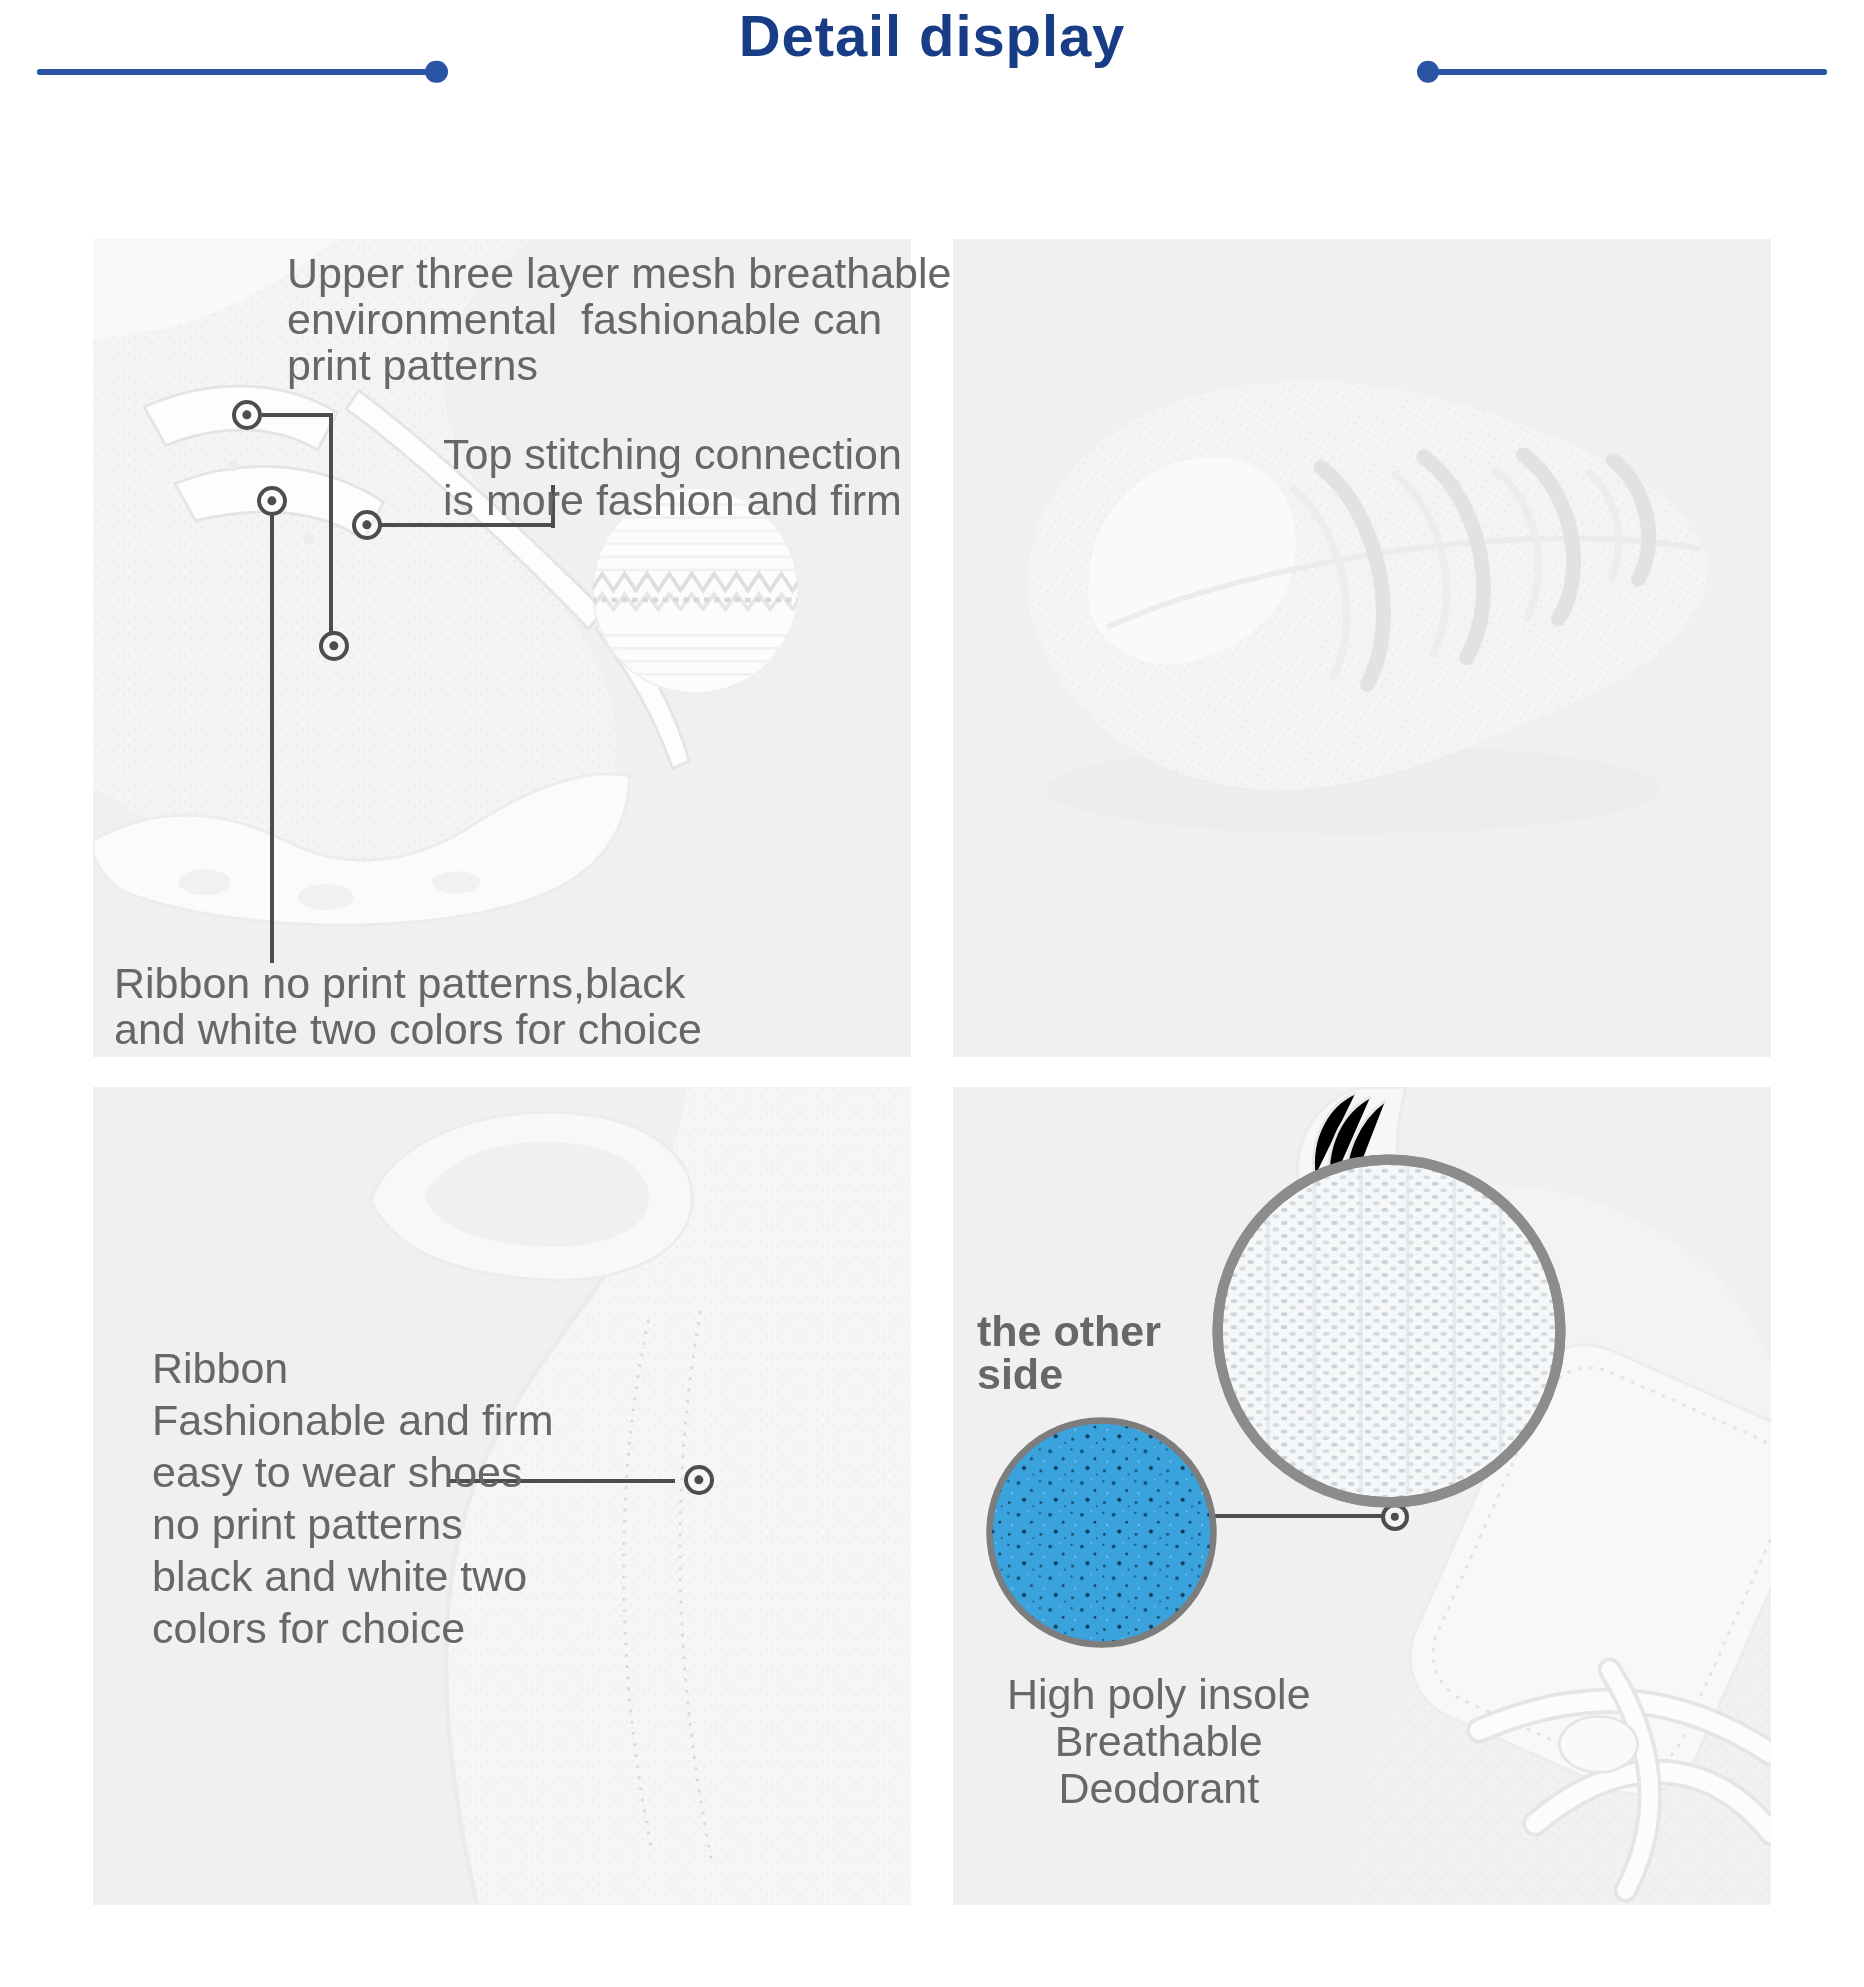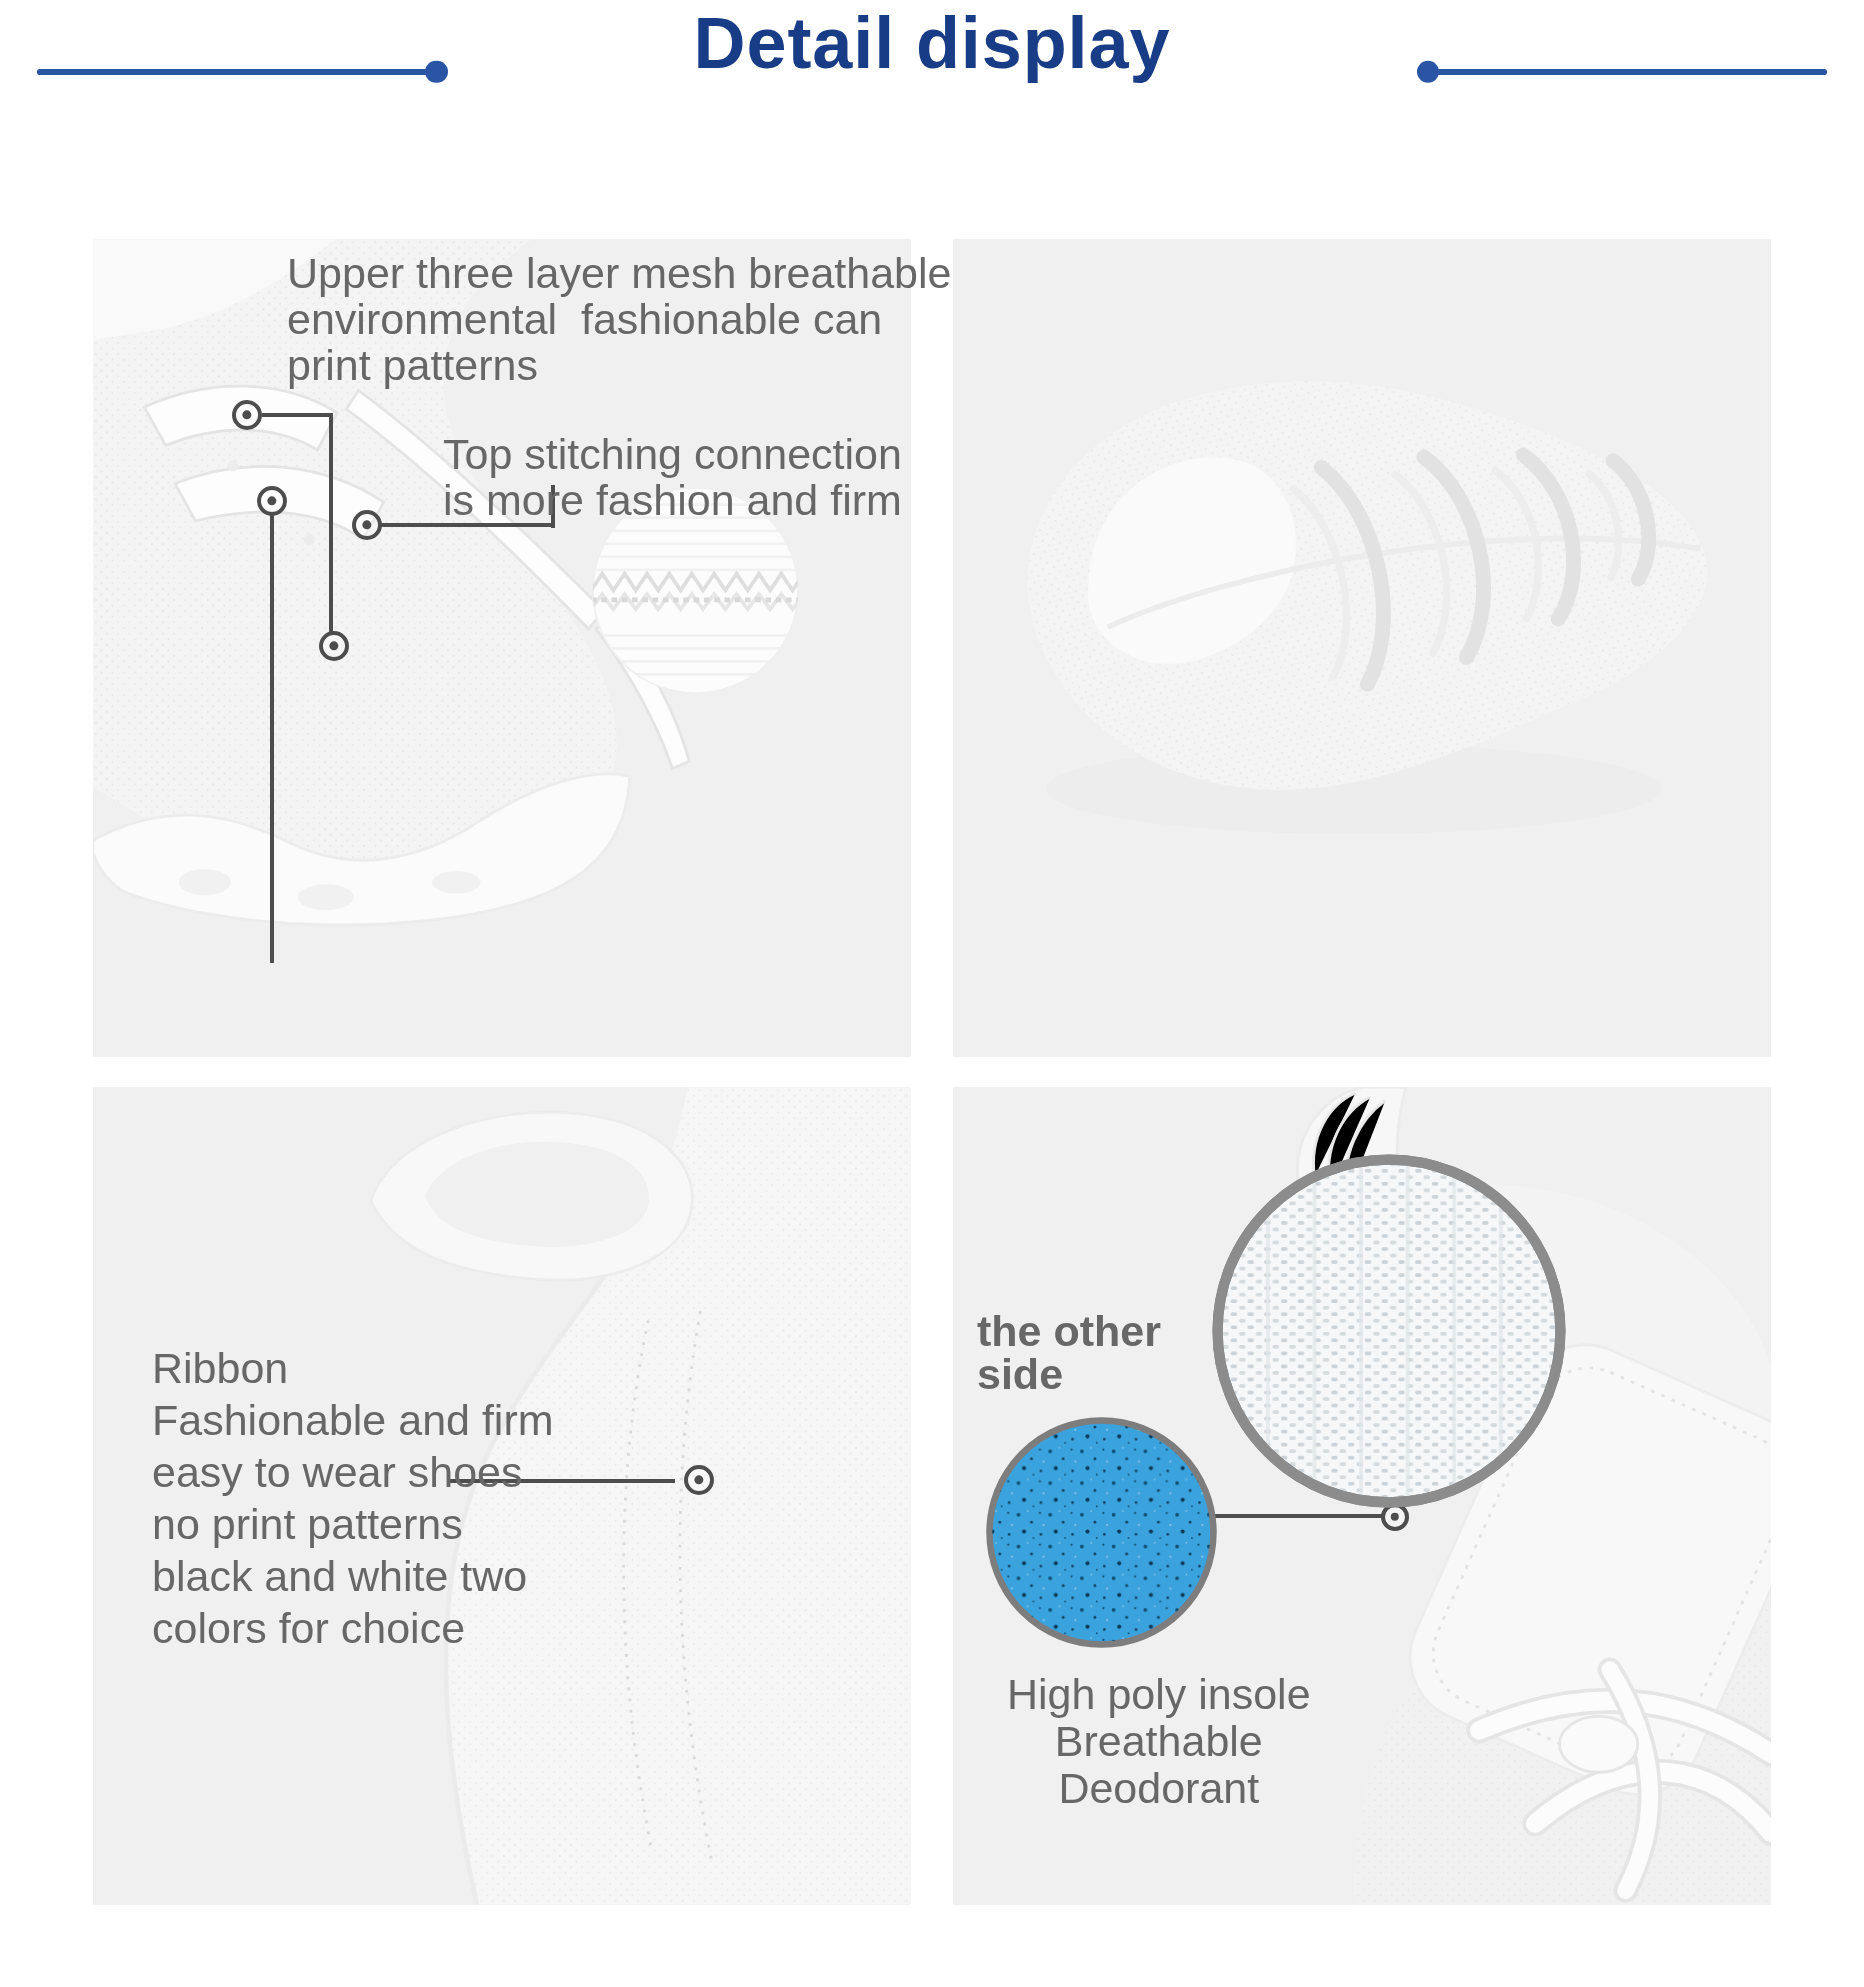--- a/index.html
+++ b/index.html
@@ -6,21 +6,21 @@
   body {
     width: 1864px; height: 1988px; position: relative; overflow: hidden;
     background: #ffffff;
     font-family: "Liberation Sans", "DejaVu Sans", sans-serif;
   }
   .canvas { position: absolute; left: 0; top: 0; width: 1864px; height: 1988px; }
 
   
   .page-title {
     position: absolute; left: 0; right: 0; top: 1.9px; margin: 0;
-    text-align: center; font-size: 72px; font-weight: 700; letter-spacing: 0.9px;
+    text-align: center; font-size: 58px; font-weight: 700; letter-spacing: 0.9px;
     color: var(--title-blue, #183c86);
   }
   .decor { position: absolute; top: 69px; height: 5.6px; border-radius: 2.8px;
            background: var(--decor-blue, #2a55a5); }
   .decor::after {
     content: ""; position: absolute; top: 50%; transform: translateY(-50%);
     width: 22.4px; height: 22.4px; border-radius: 50%;
     background: var(--decor-blue, #2a55a5);
   }
   .decor-left  { left: 37px;   width: 390px; }
@@ -147,20 +147,22 @@
   <div class="target" style="left:232px; top:400px;"></div>
   <div class="target" style="left:257px; top:486px;"></div>
   <div class="target" style="left:352px; top:510px;"></div>
   <div class="target" style="left:319px; top:631px;"></div>
 
   <div class="note" id="note-mesh">Upper three layer mesh breathable
 environmental  fashionable can
 print patterns</div>
   <div class="note" id="note-stitching">Top stitching connection
 is more fashion and firm</div>
+  <div class="note" id="note-ribbon1">Ribbon no print patterns,black
+and white two colors for choice</div>
 
   <svg class="art" style="left:953px; top:239px;" width="818" height="818" viewBox="0 0 878 877">
     <ellipse cx="430" cy="590" rx="330" ry="48" fill="#eaeaea" opacity="0.5"></ellipse>
     <g transform="rotate(-12 430 360)">
       <path d="M85,360 C65,248 158,148 290,138 C420,128 525,170 625,230 C725,290 795,352 803,412 C811,472 740,522 638,542 C536,562 418,592 308,570 C198,548 105,472 85,360 Z" fill="#f4f4f4"></path>
       <path d="M85,360 C65,248 158,148 290,138 C420,128 525,170 625,230 C725,290 795,352 803,412 C811,472 740,522 638,542 C536,562 418,592 308,570 C198,548 105,472 85,360 Z" fill="url(#dotmesh)" opacity="0.9"></path>
       <path d="M150,310 C168,225 258,182 330,212 C382,234 392,300 362,352 C332,404 240,432 188,402 C148,378 138,342 150,310 Z" fill="#fafafa"></path>
       <path d="M160,360 C300,328 600,330 800,410" fill="none" stroke="#ececec" stroke-width="6"></path>
       <g fill="none" stroke="#e2e2e2" stroke-width="16" stroke-linecap="round">
         <path d="M420,240 C470,300 470,420 420,478"></path>

